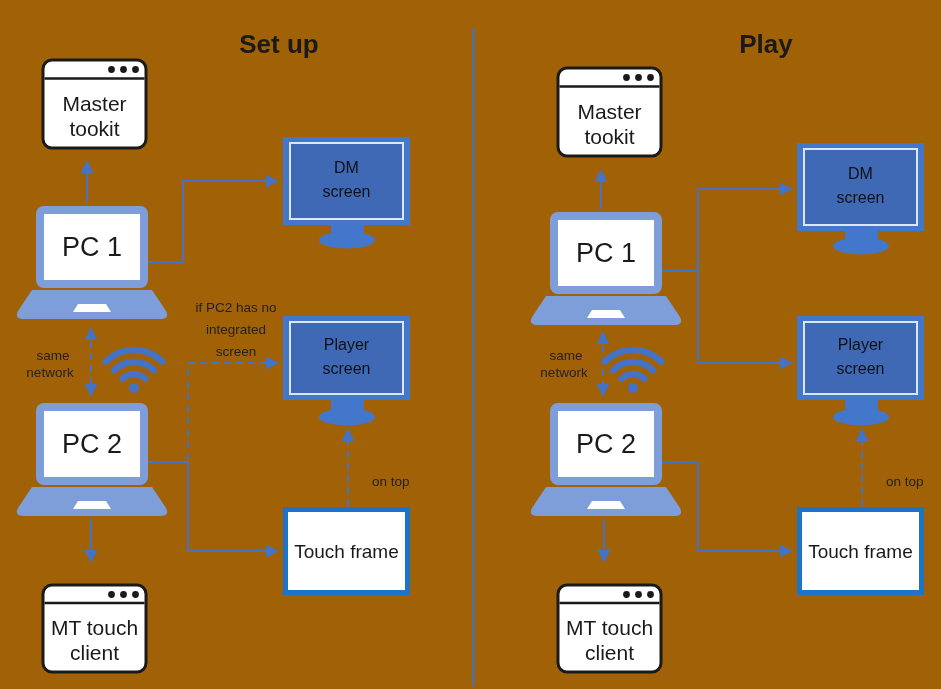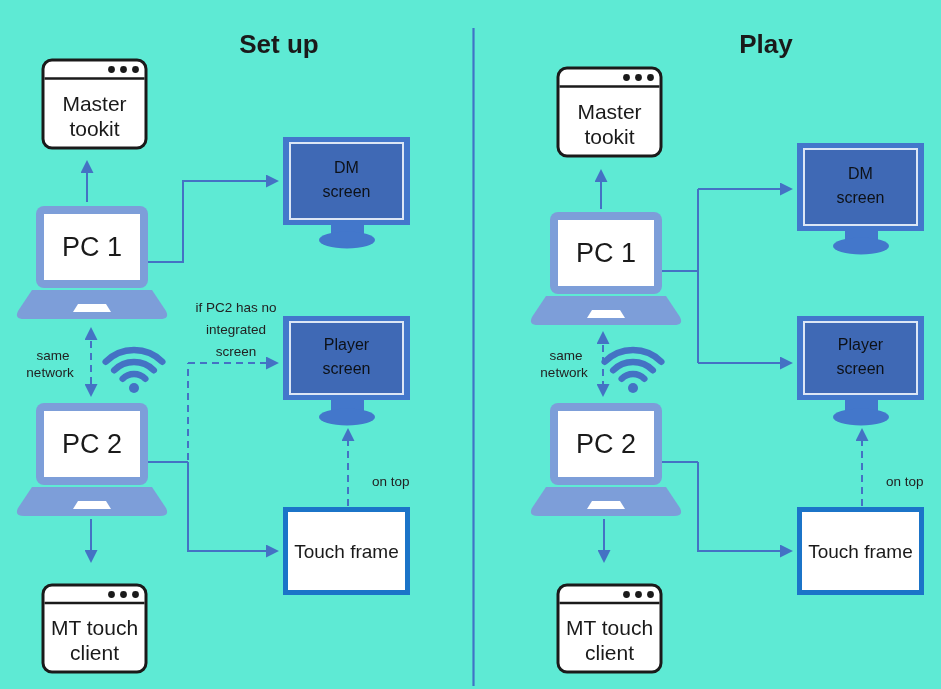--- a/index.html
+++ b/index.html
@@ -6,21 +6,21 @@
     --accent:#4472C4;
     --laptop:#7D9ED9;
     --mon-frame:#4377CB;
     --mon-screen:#3F69B5;
     --mon-inner-border:#DCE6F5;
     --touch:#1B74C8;
     --ink:#1A1A1A;
     --divider:#4173C6;
   }
   html,body{margin:0;padding:0;background:#fff;}
-  .diagram{position:relative;width:941px;height:689px;background:#5eead4;
+  .diagram{position:relative;width:941px;height:689px;background:#a16207;
            font-family:"Liberation Sans", sans-serif;overflow:hidden;}
   svg{display:block;}
   text{fill:var(--ink);}
   .t-title{font-size:26px;font-weight:bold;}
   .t-box{font-size:21px;}
   .t-pc{font-size:27px;}
   .t-mon{font-size:16px;fill:#0D1117;}
   .t-small{font-size:13.5px;fill:#222;}
   .t-frame{font-size:19px;}
   .ln{stroke:var(--accent);stroke-width:2;fill:none;}

